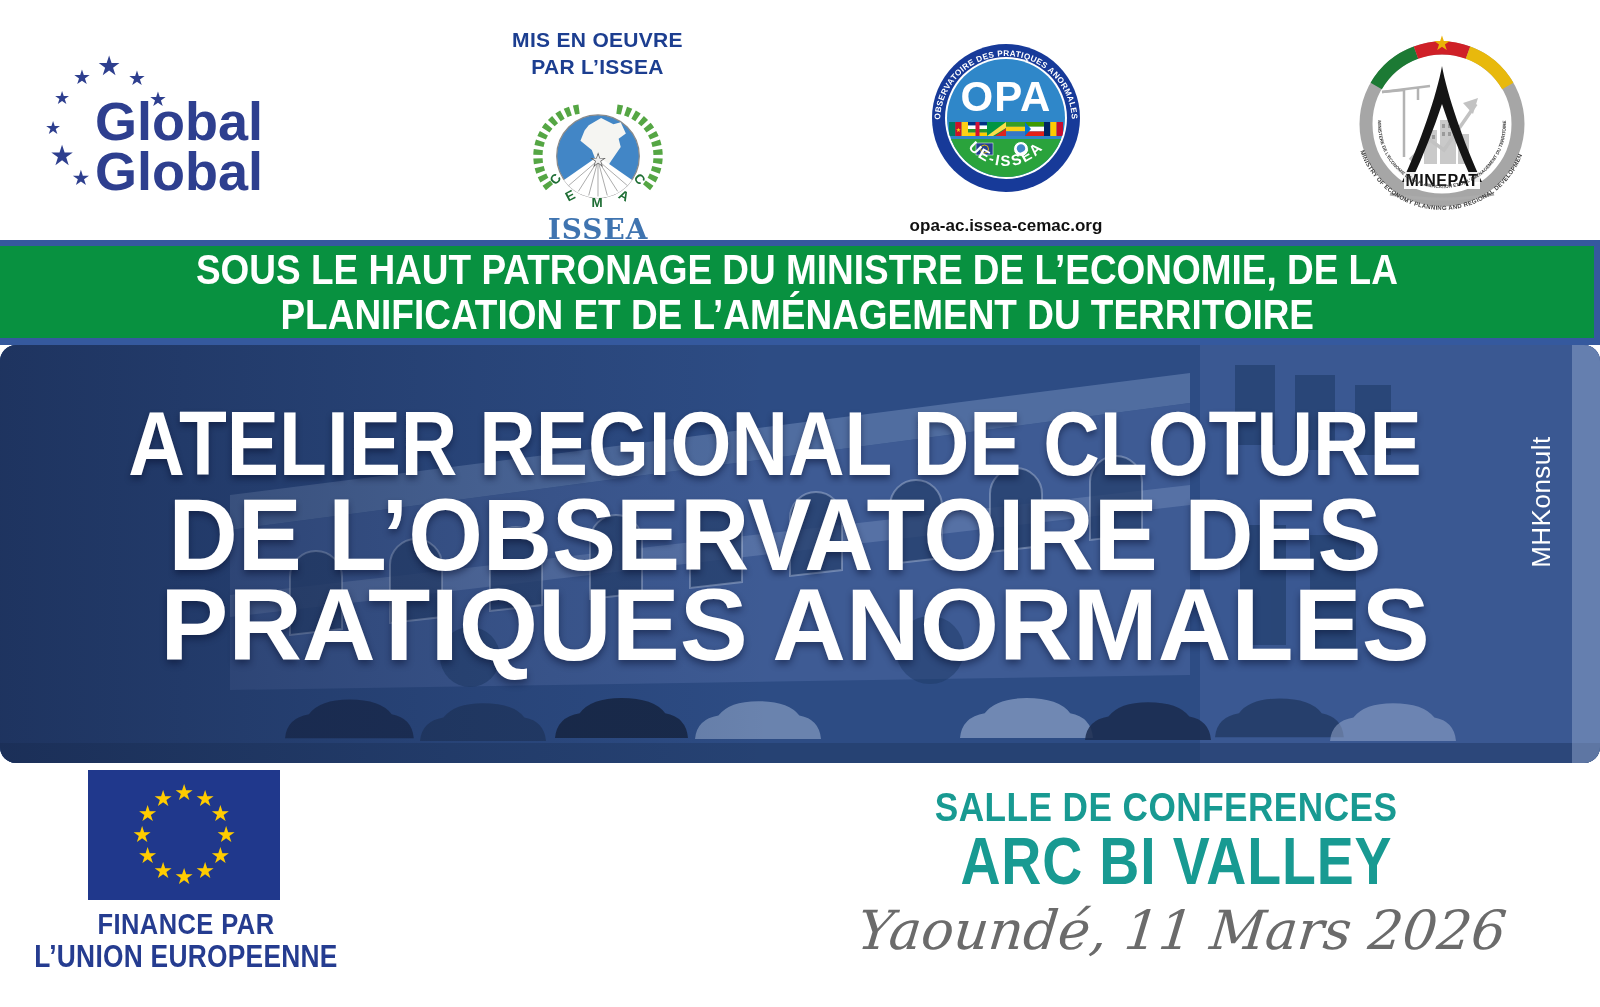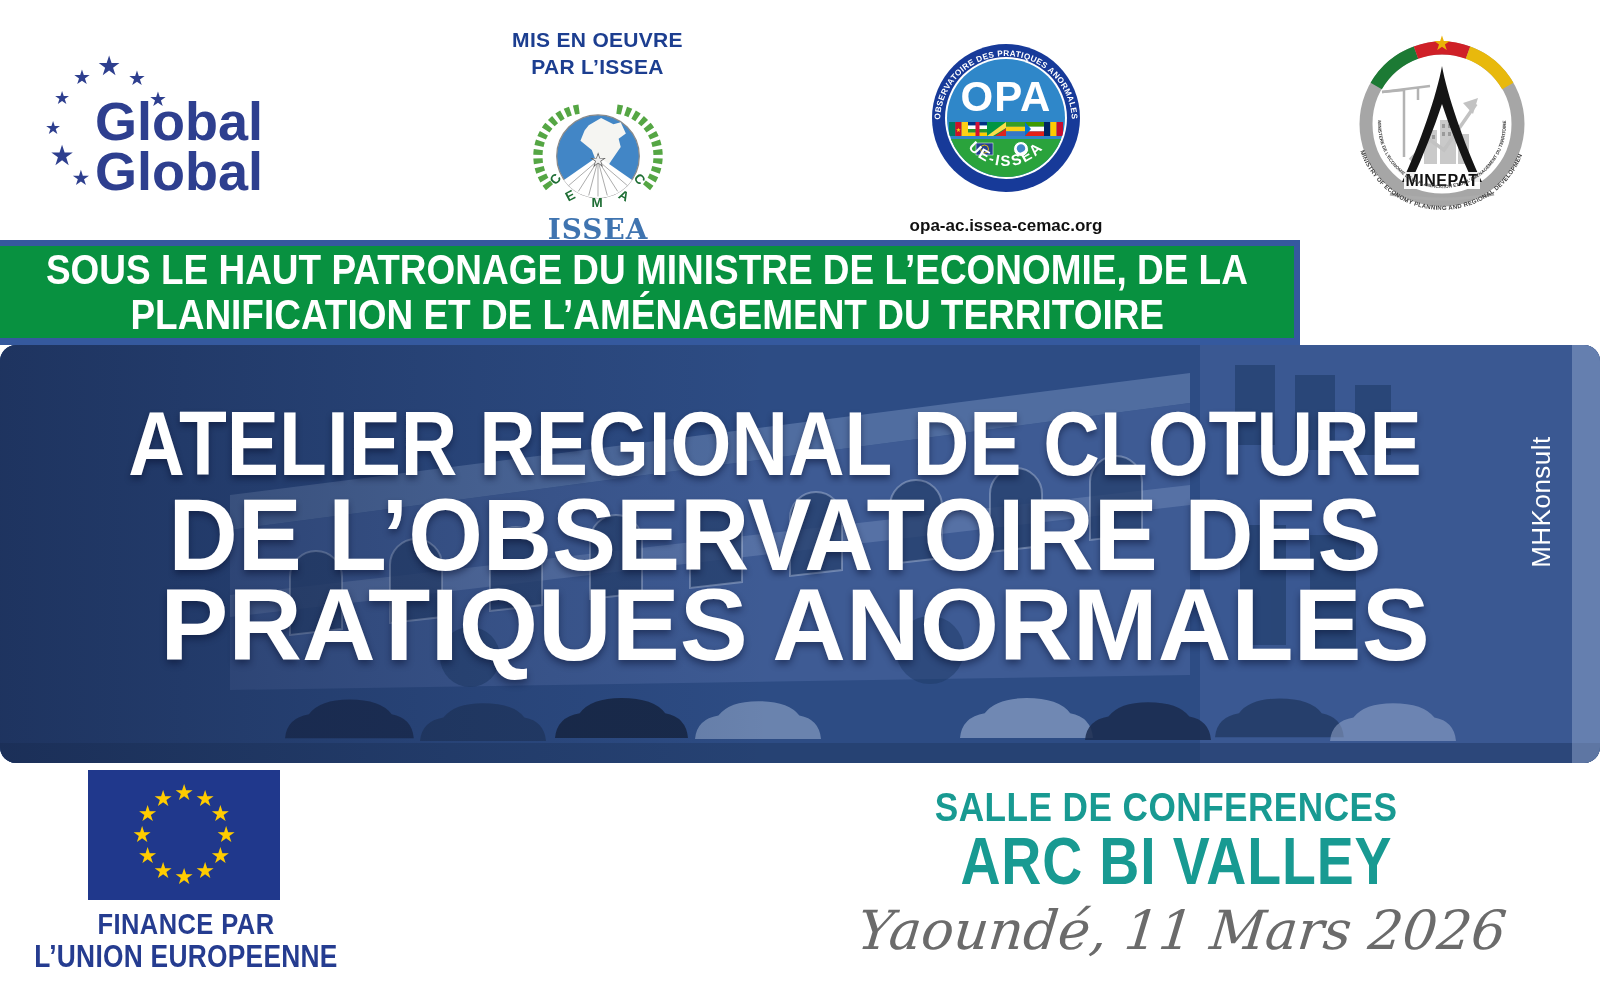--- a/index.html
+++ b/index.html
@@ -16,21 +16,21 @@
   .issea-cap{color:#1c3e90;font-weight:700;font-size:21px;line-height:27px;letter-spacing:.3px;}
   .issea-svg{margin-top:4px;}
 
   .opa-block{position:absolute;left:926px;top:38px;width:160px;}
   .opa-url{position:absolute;left:876px;top:196px;width:260px;text-align:center;
            font-weight:700;font-size:17px;color:#111;margin-top:20px;}
 
   .minepat-block{position:absolute;left:1352px;top:32px;width:180px;}
 
   
-  .band{position:absolute;left:0;top:240px;width:1300px;height:105px;background:#35599e;}
+  .band{position:absolute;left:0;top:240px;width:1600px;height:105px;background:#35599e;}
   .band-green{position:absolute;left:0;top:6px;right:6px;bottom:7px;background:#089140;
               display:flex;flex-direction:column;justify-content:center;align-items:center;}
   .band-line{color:#fff;font-weight:700;font-size:42px;line-height:45px;white-space:nowrap;
              transform:scaleX(.88);transform-origin:center;}
 
   
   .main{position:absolute;left:0;top:345px;width:1600px;height:418px;background:#2d4c84;overflow:hidden;border-radius:16px;}
   .main-overlay{position:absolute;inset:0;background:linear-gradient(90deg,rgba(18,32,66,.55) 0%,rgba(18,32,66,.18) 30%,rgba(18,32,66,0) 48%);}
   .title{position:absolute;left:0;right:50px;top:0;text-align:center;color:#ffffff;}
   .title div{font-weight:700;white-space:nowrap;text-shadow:0 4px 7px rgba(5,12,40,.45);}

